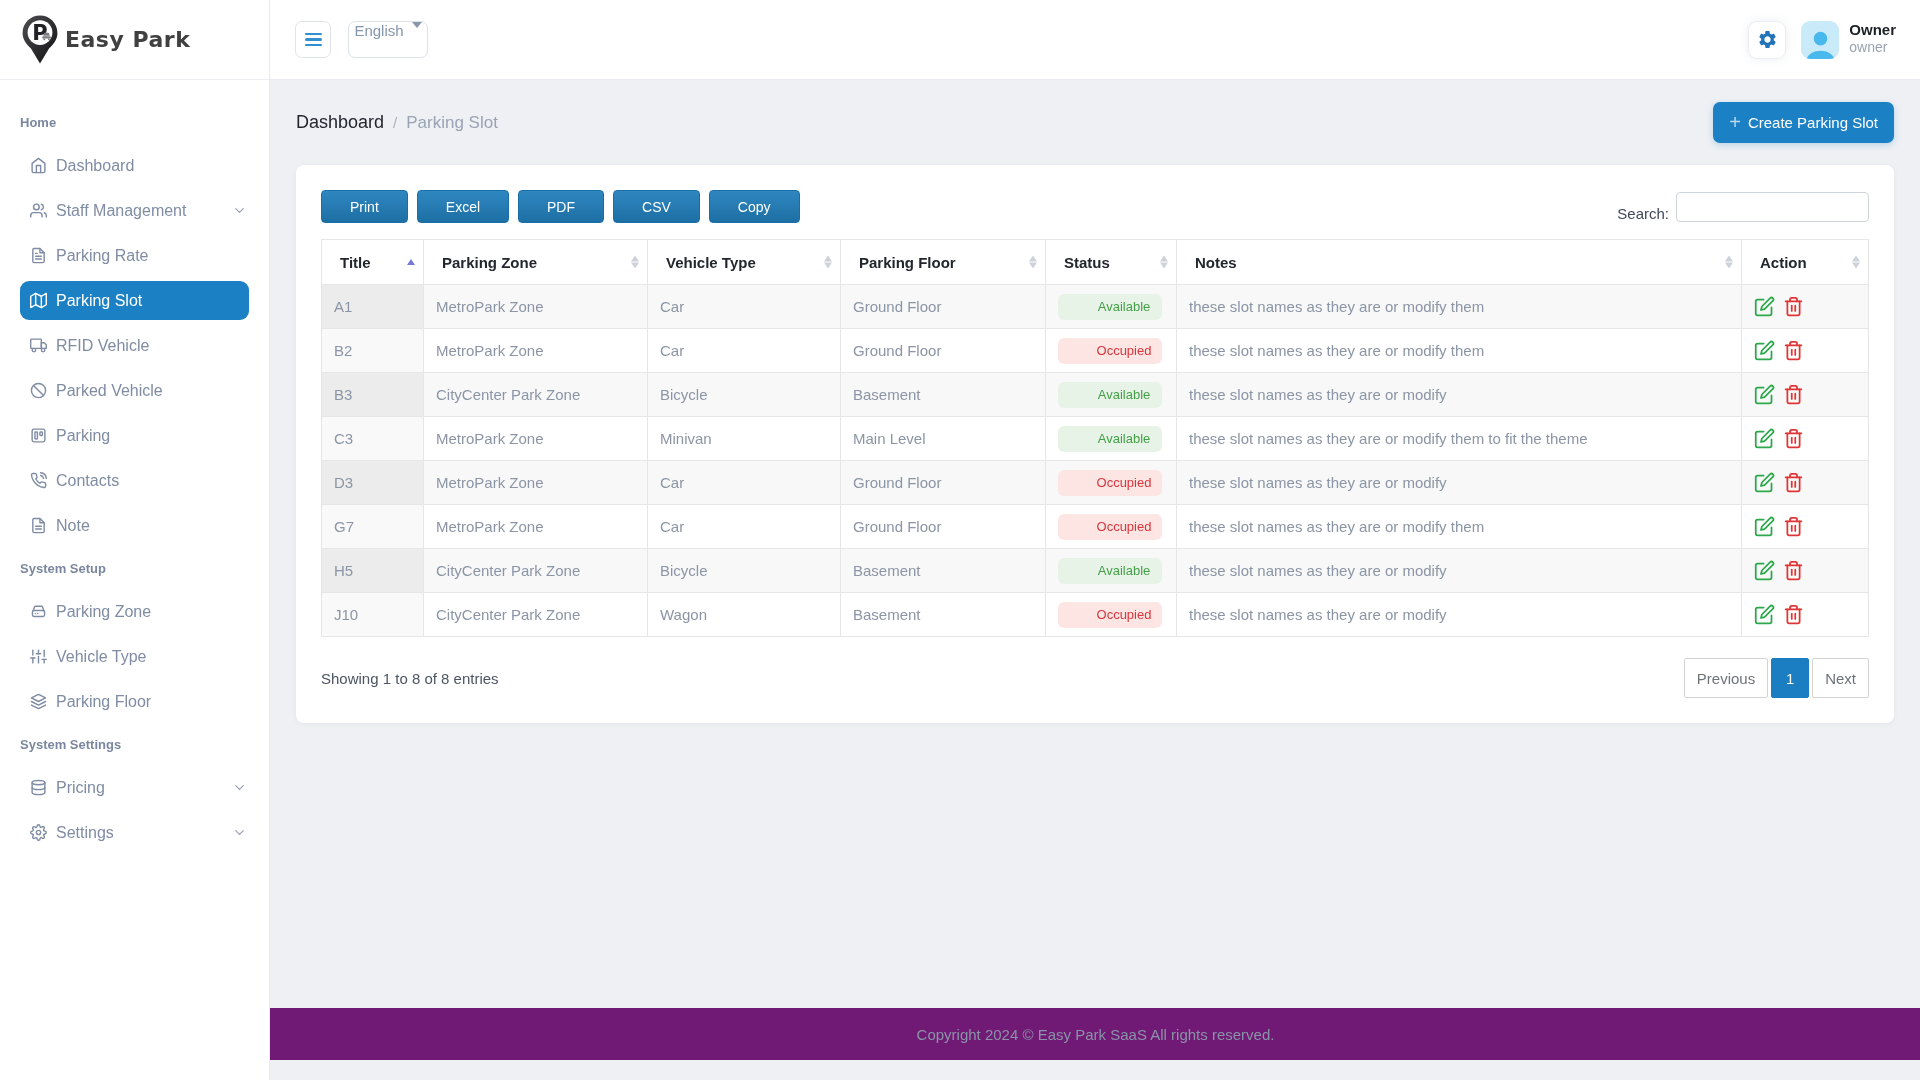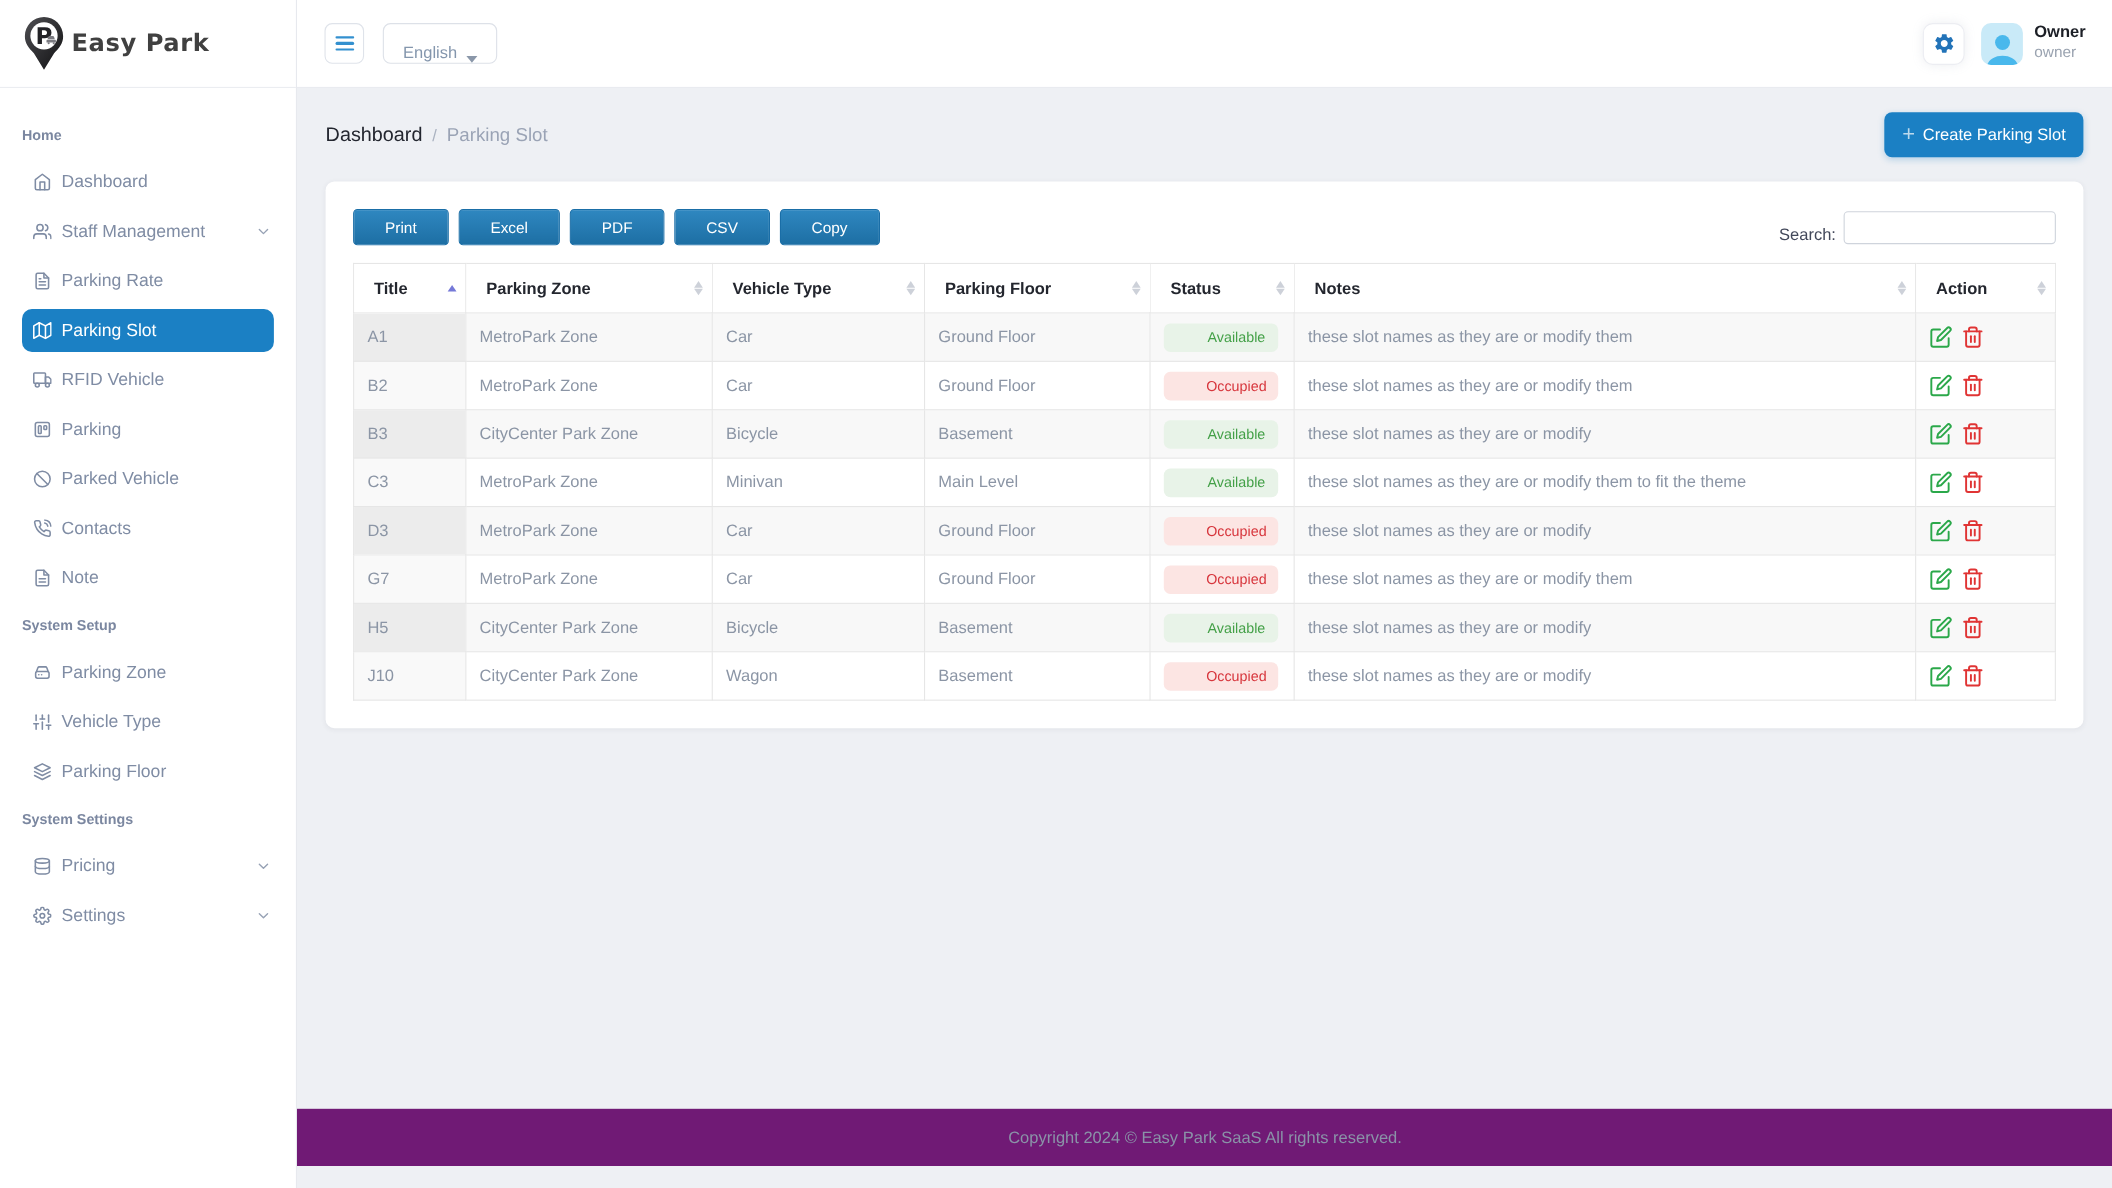--- a/index.html
+++ b/index.html
@@ -84,24 +84,24 @@
     width:36px; height:37px;
     border:1px solid #dfe3ea; border-radius:7px;
     background:#fff;
     display:flex; align-items:center; justify-content:center;
     flex-direction:column; gap:3px;
     cursor:pointer;
   }
   .icon-btn .bar { width:17px; height:2.6px; background:#3390cf; border-radius:2px; }
   .lang-select {
     margin-left:17px;
-    width:104px; height:37px;
+    width:80px; height:37px;
     border:1px solid #dde1e8; border-radius:7px;
     background:#fff;
-    display:flex; align-items:flex-end; justify-content:center;
+    display:flex; align-items:flex-start; justify-content:center;
     font-size:15px; color:#8496ad;
     gap:8px; cursor:pointer;
   }
   .caret-down {
     width:0; height:0;
     border-left:5px solid transparent;
     border-right:5px solid transparent;
     border-top:6px solid #8a97a9;
   }
   .topbar-right { margin-left:auto; display:flex; align-items:flex-start; }
@@ -343,33 +343,33 @@
           <rect x="1" y="3" width="15" height="13" rx="1"></rect>
           <polygon points="16 8 20 8 23 11 23 16 16 16 16 8"></polygon>
           <circle cx="5.5" cy="18.5" r="2.5"></circle>
           <circle cx="18.5" cy="18.5" r="2.5"></circle>
         </svg>
       <span>RFID Vehicle</span>
     </div>
 
     <div class="nav-item">
       <svg class="nicon" viewBox="0 0 24 24">
+          <circle cx="12" cy="12" r="10"></circle>
+          <line x1="4.93" y1="4.93" x2="19.07" y2="19.07"></line>
+        </svg>
+      <span>Parked Vehicle</span>
+    </div>
+
+    <div class="nav-item">
+      <svg class="nicon" viewBox="0 0 24 24">
           <rect x="3" y="3" width="18" height="18" rx="2.5"></rect>
           <rect x="7" y="7" width="3.5" height="10" rx="1"></rect>
           <rect x="14" y="7" width="3.5" height="5" rx="1"></rect>
         </svg>
       <span>Parking</span>
-    </div>
-
-    <div class="nav-item">
-      <svg class="nicon" viewBox="0 0 24 24">
-          <circle cx="12" cy="12" r="10"></circle>
-          <line x1="4.93" y1="4.93" x2="19.07" y2="19.07"></line>
-        </svg>
-      <span>Parked Vehicle</span>
     </div>
 
     <div class="nav-item">
       <svg class="nicon" viewBox="0 0 24 24">
           <path d="M15.05 5A5 5 0 0 1 19 8.95M15.05 1A9 9 0 0 1 23 8.94m-1 7.98v3a2 2 0 0 1-2.18 2 19.79 19.79 0 0 1-8.63-3.07 19.5 19.5 0 0 1-6-6 19.79 19.79 0 0 1-3.07-8.67A2 2 0 0 1 4.11 2h3a2 2 0 0 1 2 1.72 12.84 12.84 0 0 0 .7 2.81 2 2 0 0 1-.45 2.11L8.09 9.91a16 16 0 0 0 6 6l1.27-1.27a2 2 0 0 1 2.11-.45 12.84 12.84 0 0 0 2.81.7A2 2 0 0 1 22 16.92z"></path>
         </svg>
       <span>Contacts</span>
     </div>
 
     <div class="nav-item">
@@ -683,19 +683,27 @@
                 </svg><svg class="act-icon del" viewBox="0 0 24 24">
                   <polyline points="3 6 5 6 21 6"></polyline>
                   <path d="M19 6v14a2 2 0 0 1-2 2H7a2 2 0 0 1-2-2V6m3 0V4a2 2 0 0 1 2-2h4a2 2 0 0 1 2 2v2"></path>
                   <line x1="10" y1="11" x2="10" y2="17"></line>
                   <line x1="14" y1="11" x2="14" y2="17"></line>
                 </svg></td>
             </tr>
           </tbody>
       </table>
 
+      <div class="table-foot">
+        <span class="info-text">Showing 1 to 8 of 8 entries</span>
+        <div class="pagination">
+          <button class="page-btn">Previous</button>
+          <button class="page-btn num active">1</button>
+          <button class="page-btn">Next</button>
+        </div>
+      </div>
     </div>
   </div>
 
   <footer class="footer">
     <span>Copyright 2024 © Easy Park SaaS All rights reserved.</span>
   </footer>
 </div>
 
 </body></html>

